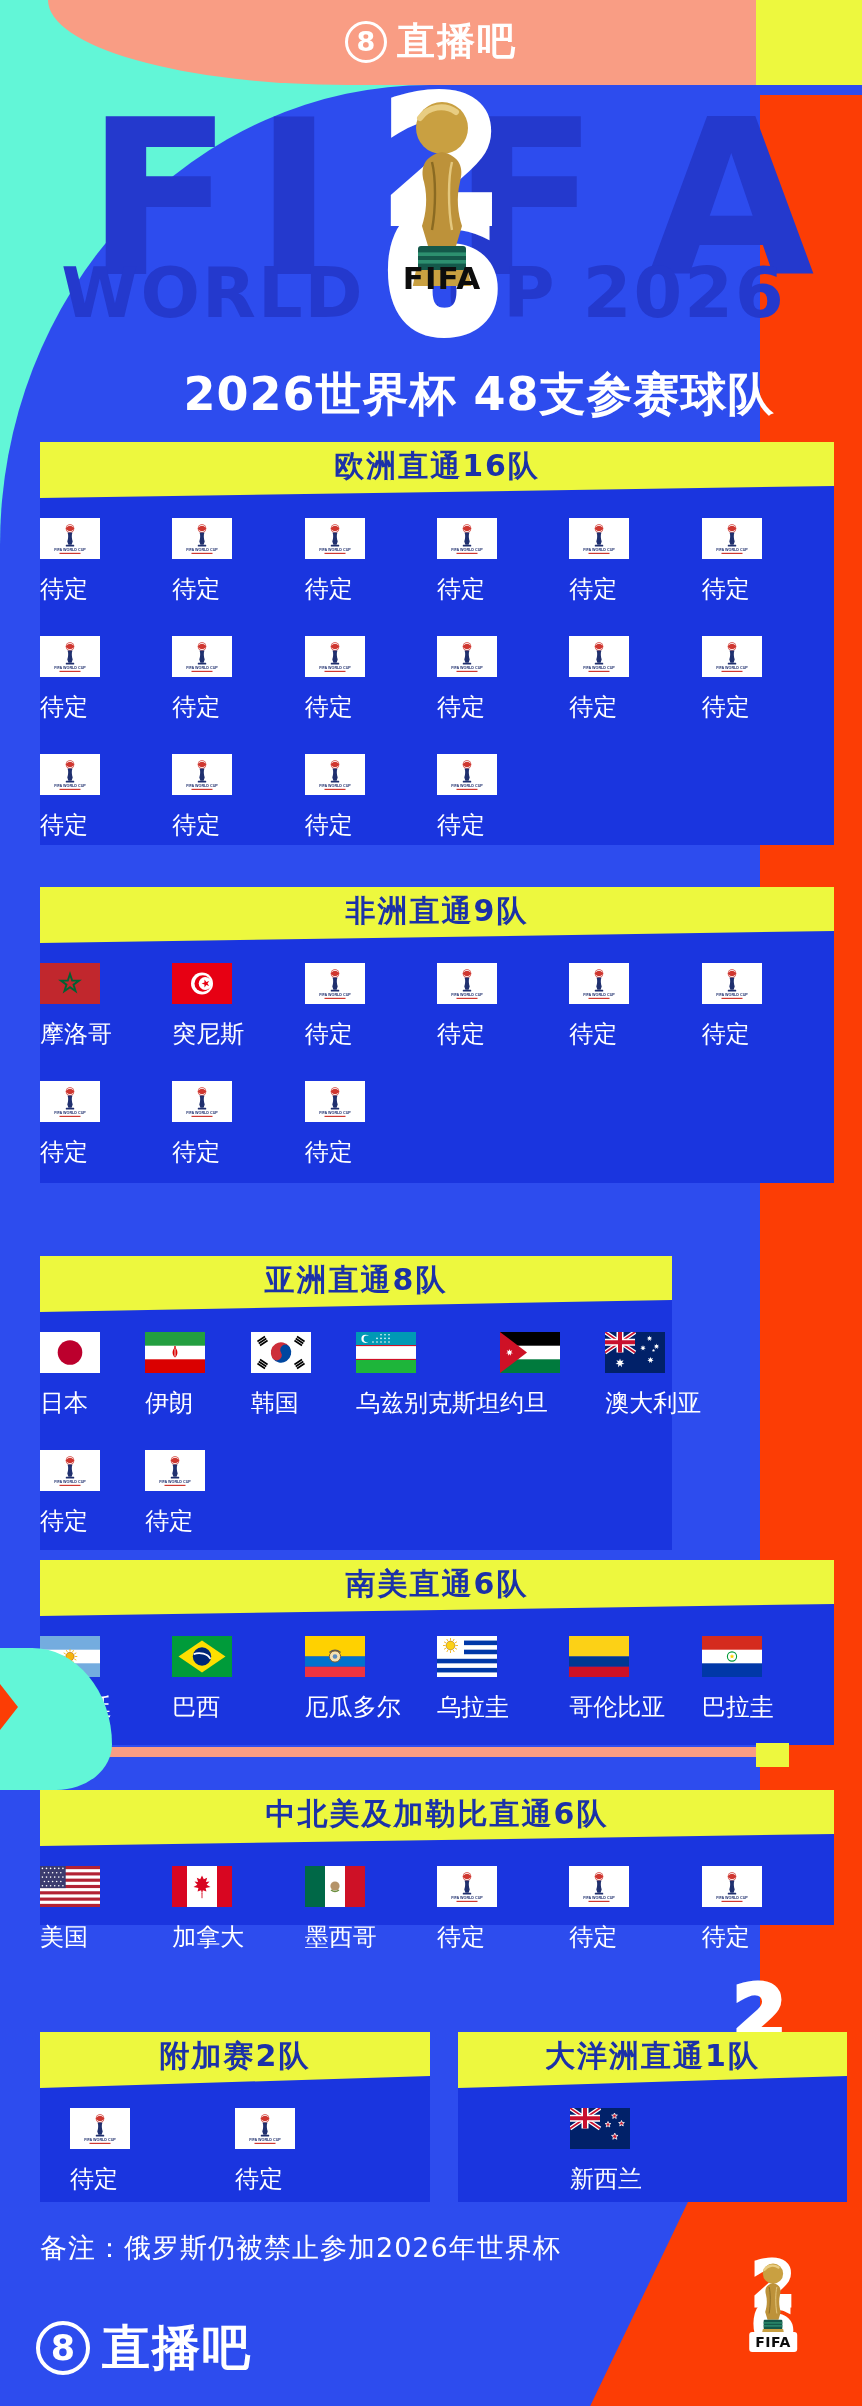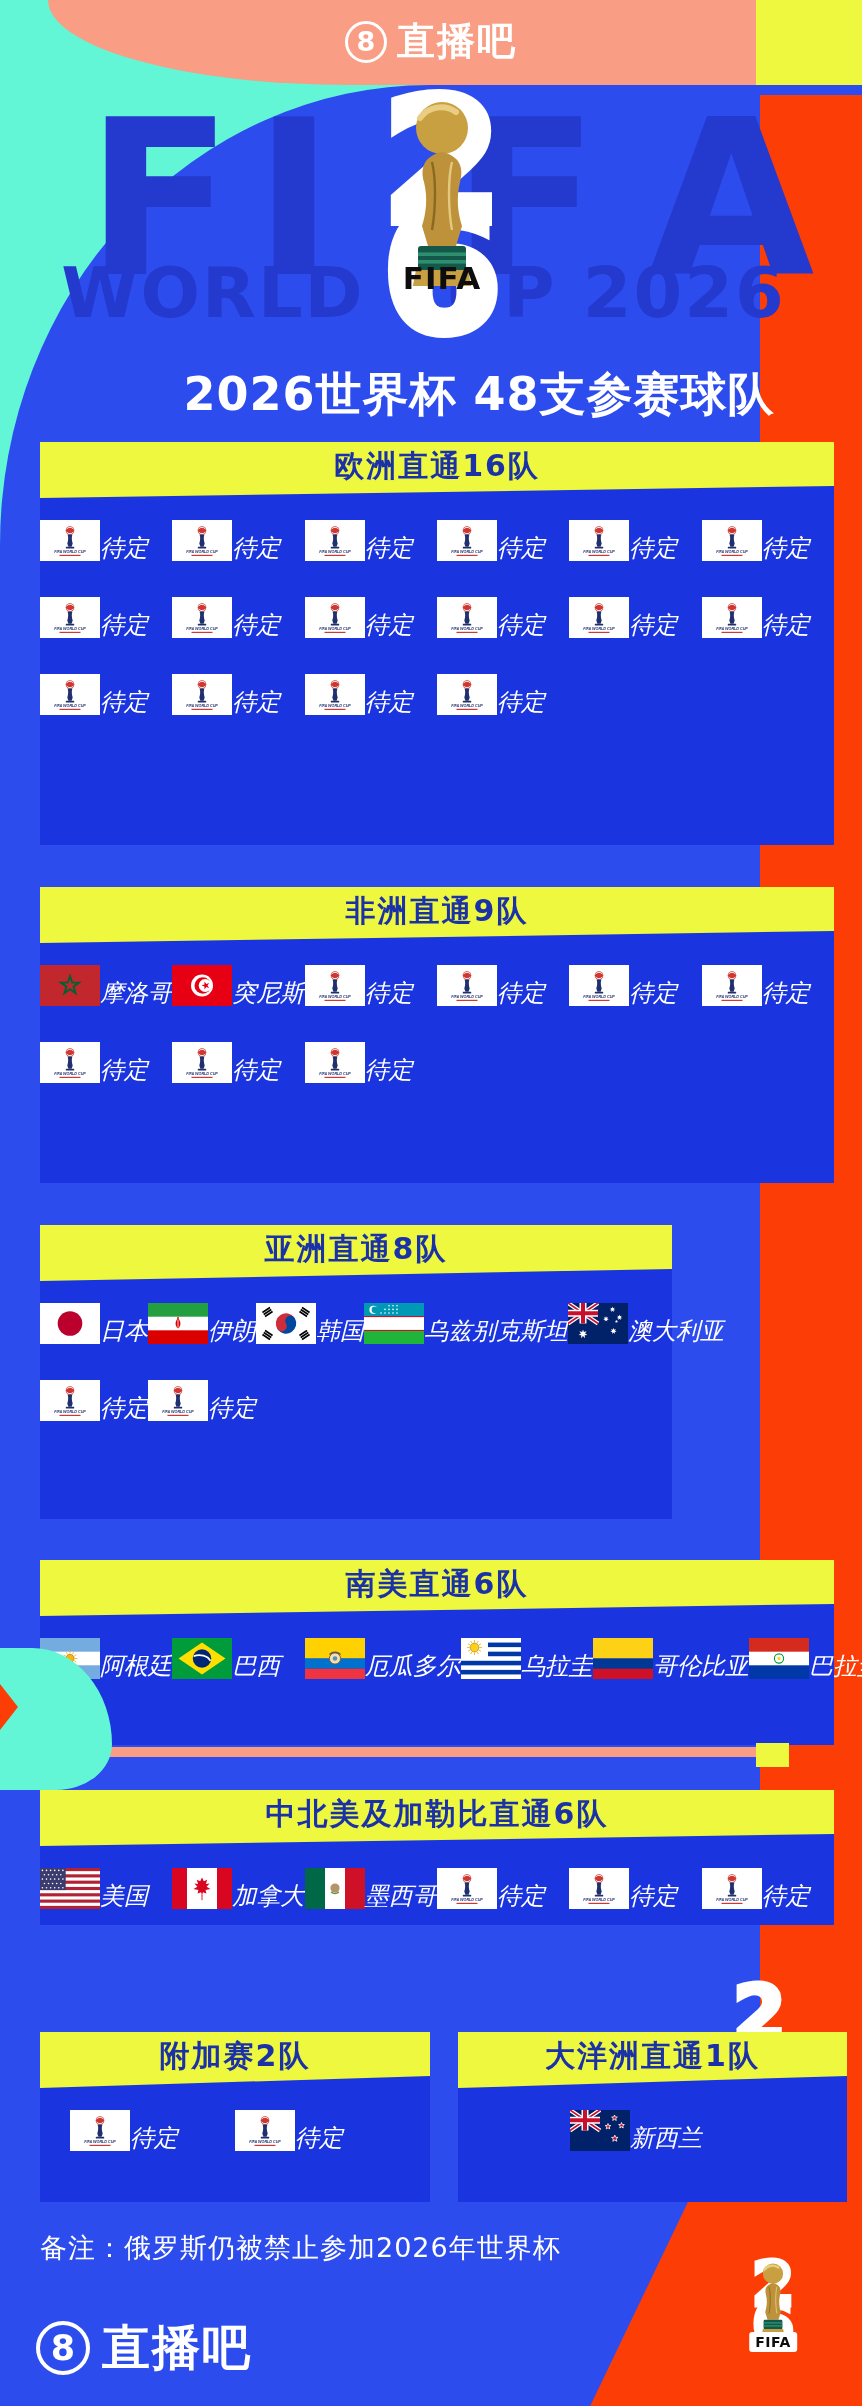--- a/index.html
+++ b/index.html
@@ -52,21 +52,21 @@
   .sec-head{position:absolute;left:0;top:0;width:100%;height:56px;
             background:var(--section_header_yellow,#edf83e);
             clip-path:polygon(0 0,100% 0,100% 44px,0 56px);
             display:flex;justify-content:center;z-index:2;}
   .sec-head span{line-height:47px;font-size:30px;font-weight:900;
                  color:var(--header_text_blue,#1b31a8);letter-spacing:2px;}
   .sec-body{position:absolute;left:0;top:44px;right:0;bottom:0;
             background:var(--panel_blue,#1a35df);padding-top:32px;box-sizing:border-box;}
   .row{display:flex;margin-bottom:33px;}
   .row.centered{justify-content:center;}
-  .team{flex:0 0 16.6667%;display:flex;flex-direction:row;align-items:center;font-style:italic;}
+  .team{flex:0 0 16.6667%;display:flex;flex-direction:column;}
   .sec.narrow .team{flex:0 0 165px;}
   .flag{width:60px;height:41px;}
   .flag svg{display:block;width:60px;height:41px;}
   .team-label{margin-top:16px;color:#fff;font-size:24px;font-weight:500;
               line-height:28px;white-space:nowrap;}
 
   
   .coral-stripe{left:0;top:1747px;width:758px;height:10px;background:var(--coral,#f99d84);}
   .yellow-chip{left:756px;top:1743px;width:33px;height:24px;background:var(--section_header_yellow,#edf83e);}
   .teal-blob{left:0;top:1648px;width:112px;height:142px;background:var(--teal,#62f6d7);
@@ -497,21 +497,21 @@
     <rect x="25.8" y="26.8" width="8.4" height="1.7" rx=".5" fill="#20306e"></rect>
     <text x="30" y="33.4" font-size="3.7" font-weight="bold" fill="#20306e" text-anchor="middle" font-family="Liberation Sans,sans-serif">FIFA WORLD CUP</text>
     <rect x="19.5" y="34.8" width="21" height="1.2" fill="#cf3730"></rect>
                 </svg>
               </div>
               <div class="team-label">待定</div>
             </div>
           </div>
         </div>
       </section>
-      <section class="sec" style="left: 40px; top: 1225px; width: 620px; height: 294px;">
+      <section class="sec" style="left: 40px; top: 1256px; width: 620px; height: 294px;">
         <div class="sec-head">
           <span>亚洲直通8队</span>
         </div>
         <div class="sec-body">
           <div class="row">
             <div class="team">
               <div class="flag">
                 <svg viewBox="0 0 60 41" xmlns="http://www.w3.org/2000/svg" preserveAspectRatio="none">
                   <rect width="60" height="41" fill="#fff"></rect>
                   <circle cx="30" cy="20.5" r="12.3" fill="#bc002d"></circle>
@@ -586,20 +586,32 @@
                     <circle cx="33" cy="6.4" r=".8"></circle>
                     <circle cx="17" cy="10" r=".8"></circle>
                     <circle cx="21" cy="10" r=".8"></circle>
                     <circle cx="25" cy="10" r=".8"></circle>
                     <circle cx="29" cy="10" r=".8"></circle>
                     <circle cx="33" cy="10" r=".8"></circle>
                   </g>
                 </svg>
               </div>
               <div class="team-label">乌兹别克斯坦</div>
+            </div>
+            <div class="team">
+              <div class="flag">
+                <svg viewBox="0 0 60 41" xmlns="http://www.w3.org/2000/svg" preserveAspectRatio="none">
+                  <rect width="60" height="41" fill="#fff"></rect>
+                  <rect width="60" height="13.7" fill="#000"></rect>
+    <rect y="27.3" width="60" height="13.7" fill="#007a3d"></rect>
+    <polygon points="0,0 27,20.5 0,41" fill="#ce1126"></polygon>
+    <polygon points="9.50,16.90 10.19,19.06 12.31,18.26 11.06,20.14 13.01,21.30 10.75,21.50 11.06,23.74 9.50,22.10 7.94,23.74 8.25,21.50 5.99,21.30 7.94,20.14 6.69,18.26 8.81,19.06" fill="#fff"></polygon>
+                </svg>
+              </div>
+              <div class="team-label">约旦</div>
             </div>
             <div class="team">
               <div class="flag">
                 <svg viewBox="0 0 60 41" xmlns="http://www.w3.org/2000/svg" preserveAspectRatio="none">
                   <rect width="60" height="41" fill="#012169"></rect>
                   <g>
                     <rect width="30" height="20.5" fill="#012169"></rect>
   <path d="M0 0L30 20.5M30 0L0 20.5" stroke="#fff" stroke-width="4.2"></path>
   <path d="M0 0L30 20.5M30 0L0 20.5" stroke="#c8102e" stroke-width="1.7"></path>
   <path d="M15 0V20.5M0 10.25H30" stroke="#fff" stroke-width="7"></path>

